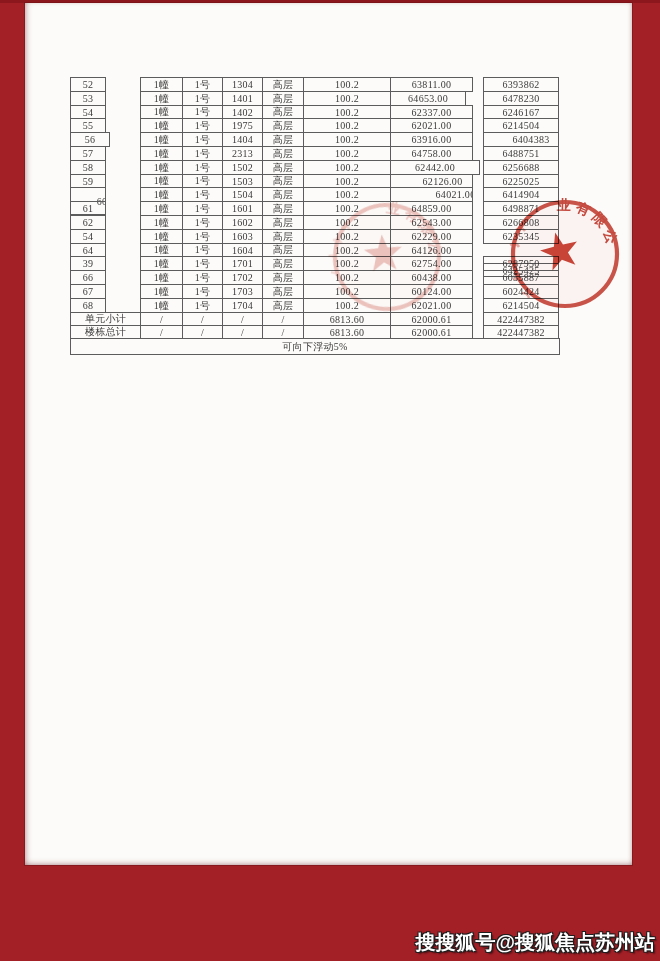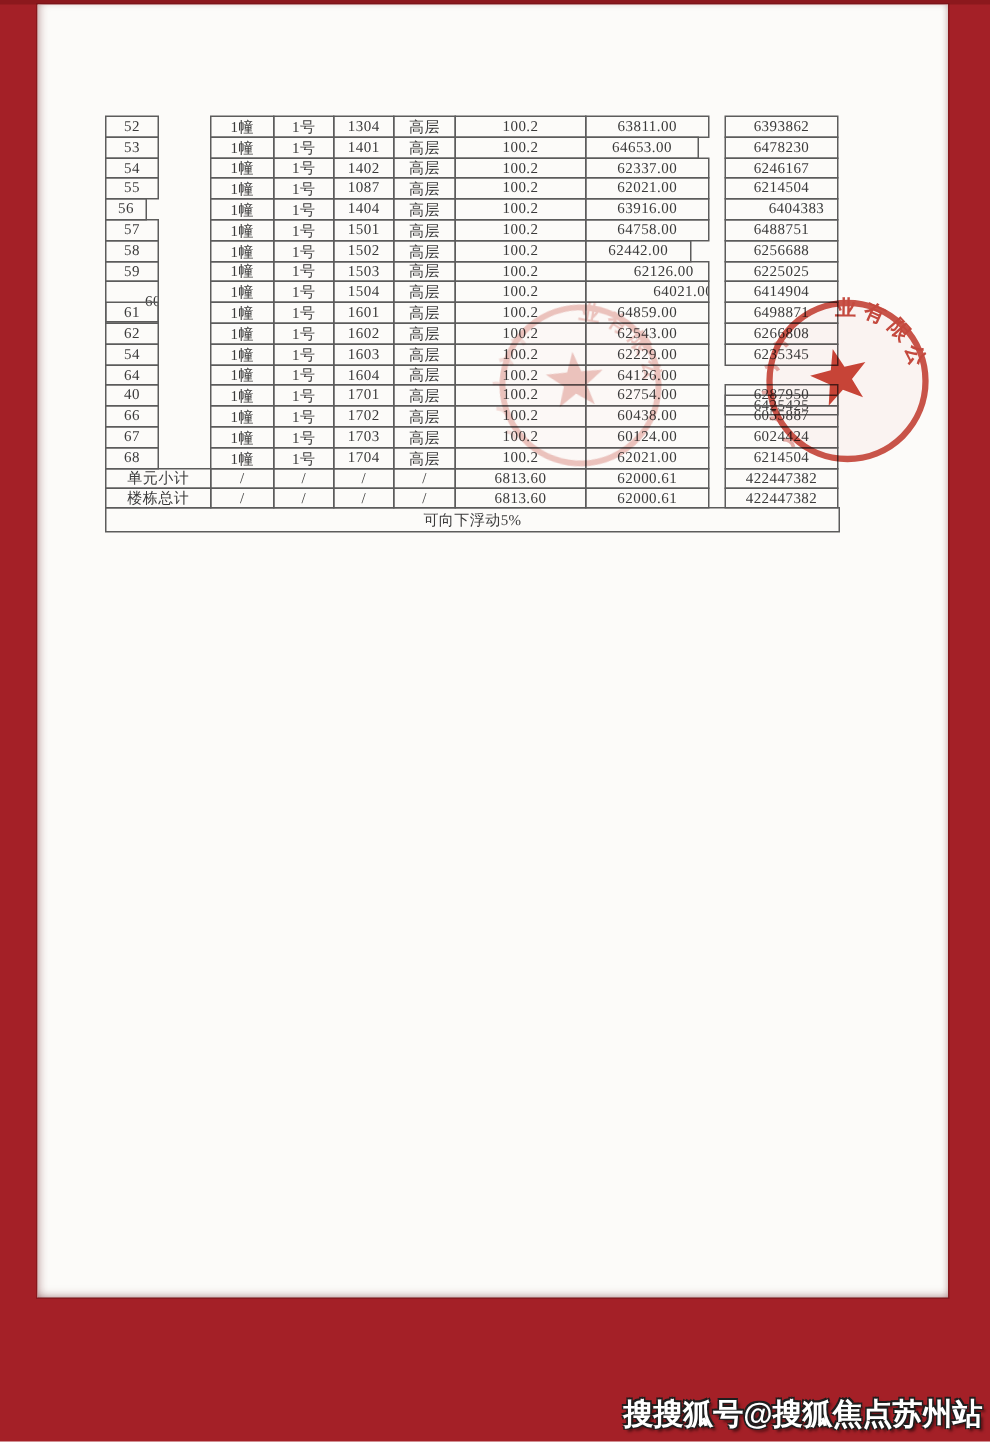--- a/index.html
+++ b/index.html
@@ -70,48 +70,48 @@
       <div class="cell" style="left: 115px; top: 102px; width: 43px; height: 14px;">1幢</div>
       <div class="cell" style="left: 157px; top: 102px; width: 41px; height: 14px;">1号</div>
       <div class="cell" style="left: 197px; top: 102px; width: 41px; height: 14px;">1402</div>
       <div class="cell" style="left: 237px; top: 102px; width: 42px; height: 14px;">高层</div>
       <div class="cell" style="left: 278px; top: 102px; width: 88px; height: 14px;">100.2</div>
       <div class="cell" style="left: 365px; top: 102px; width: 83px; height: 14px;">62337.00</div>
       <div class="cell" style="left: 458px; top: 102px; width: 76px; height: 14px;">6246167</div>
       <div class="cell" style="left: 45px; top: 115px; width: 36px; height: 15px;">55</div>
       <div class="cell" style="left: 115px; top: 115px; width: 43px; height: 15px;">1幢</div>
       <div class="cell" style="left: 157px; top: 115px; width: 41px; height: 15px;">1号</div>
-      <div class="cell" style="left: 197px; top: 115px; width: 41px; height: 15px;">1087</div>
+      <div class="cell" style="left: 197px; top: 115px; width: 41px; height: 15px;">1975</div>
       <div class="cell" style="left: 237px; top: 115px; width: 42px; height: 15px;">高层</div>
       <div class="cell" style="left: 278px; top: 115px; width: 88px; height: 15px;">100.2</div>
       <div class="cell" style="left: 365px; top: 115px; width: 83px; height: 15px;">62021.00</div>
       <div class="cell" style="left: 458px; top: 115px; width: 76px; height: 15px;">6214504</div>
-      <div class="cell" style="left: 45px; top: 129px; width: 28px; height: 15px;">56</div>
+      <div class="cell" style="left: 45px; top: 129px; width: 40px; height: 15px;">56</div>
       <div class="cell" style="left: 115px; top: 129px; width: 43px; height: 15px;">1幢</div>
       <div class="cell" style="left: 157px; top: 129px; width: 41px; height: 15px;">1号</div>
       <div class="cell" style="left: 197px; top: 129px; width: 41px; height: 15px;">1404</div>
       <div class="cell" style="left: 237px; top: 129px; width: 42px; height: 15px;">高层</div>
       <div class="cell" style="left: 278px; top: 129px; width: 88px; height: 15px;">100.2</div>
       <div class="cell" style="left: 365px; top: 129px; width: 83px; height: 15px;">63916.00</div>
       <div class="cell" style="left: 458px; top: 129px; width: 76px; height: 15px; padding-left: 20px;">6404383</div>
       <div class="cell" style="left: 45px; top: 143px; width: 36px; height: 15px;">57</div>
       <div class="cell" style="left: 115px; top: 143px; width: 43px; height: 15px;">1幢</div>
       <div class="cell" style="left: 157px; top: 143px; width: 41px; height: 15px;">1号</div>
-      <div class="cell" style="left: 197px; top: 143px; width: 41px; height: 15px;">1501</div>
+      <div class="cell" style="left: 197px; top: 143px; width: 41px; height: 15px;">2313</div>
       <div class="cell" style="left: 237px; top: 143px; width: 42px; height: 15px;">高层</div>
       <div class="cell" style="left: 278px; top: 143px; width: 88px; height: 15px;">100.2</div>
       <div class="cell" style="left: 365px; top: 143px; width: 83px; height: 15px;">64758.00</div>
       <div class="cell" style="left: 458px; top: 143px; width: 76px; height: 15px;">6488751</div>
       <div class="cell" style="left: 45px; top: 157px; width: 36px; height: 15px;">58</div>
       <div class="cell" style="left: 115px; top: 157px; width: 43px; height: 15px;">1幢</div>
       <div class="cell" style="left: 157px; top: 157px; width: 41px; height: 15px;">1号</div>
       <div class="cell" style="left: 197px; top: 157px; width: 41px; height: 15px;">1502</div>
       <div class="cell" style="left: 237px; top: 157px; width: 42px; height: 15px;">高层</div>
       <div class="cell" style="left: 278px; top: 157px; width: 88px; height: 15px;">100.2</div>
-      <div class="cell" style="left: 365px; top: 157px; width: 71px; height: 15px;">62442.00</div>
+      <div class="cell" style="left: 365px; top: 157px; width: 90px; height: 15px;">62442.00</div>
       <div class="cell" style="left: 458px; top: 157px; width: 76px; height: 15px;">6256688</div>
       <div class="cell" style="left: 45px; top: 171px; width: 36px; height: 14px;">59</div>
       <div class="cell" style="left: 115px; top: 171px; width: 43px; height: 14px;">1幢</div>
       <div class="cell" style="left: 157px; top: 171px; width: 41px; height: 14px;">1号</div>
       <div class="cell" style="left: 197px; top: 171px; width: 41px; height: 14px;">1503</div>
       <div class="cell" style="left: 237px; top: 171px; width: 42px; height: 14px;">高层</div>
       <div class="cell" style="left: 278px; top: 171px; width: 88px; height: 14px;">100.2</div>
       <div class="cell" style="left: 365px; top: 171px; width: 83px; height: 14px; padding-left: 22px;">62126.00</div>
       <div class="cell" style="left: 458px; top: 171px; width: 76px; height: 14px;">6225025</div>
       <div class="cell" style="left: 45px; top: 184px; width: 36px; height: 28px; padding-left: 28px;">60</div>
@@ -147,21 +147,21 @@
       <div class="cell" style="left: 365px; top: 226px; width: 83px; height: 15px;">62229.00</div>
       <div class="cell" style="left: 458px; top: 226px; width: 76px; height: 15px;">6235345</div>
       <div class="cell" style="left: 45px; top: 240px; width: 36px; height: 14px;">64</div>
       <div class="cell" style="left: 115px; top: 240px; width: 43px; height: 14px;">1幢</div>
       <div class="cell" style="left: 157px; top: 240px; width: 41px; height: 14px;">1号</div>
       <div class="cell" style="left: 197px; top: 240px; width: 41px; height: 14px;">1604</div>
       <div class="cell" style="left: 237px; top: 240px; width: 42px; height: 14px;">高层</div>
       <div class="cell" style="left: 278px; top: 240px; width: 88px; height: 14px;">100.2</div>
       <div class="cell" style="left: 365px; top: 240px; width: 83px; height: 14px;">64126.00</div>
       <div class="cell" style="left: 458px; top: 240px; width: 76px; height: 14px; margin-top: 20px;">6425425</div>
-      <div class="cell" style="left: 45px; top: 253px; width: 36px; height: 15px;">40</div>
+      <div class="cell" style="left: 45px; top: 253px; width: 36px; height: 15px;">39</div>
       <div class="cell" style="left: 115px; top: 253px; width: 43px; height: 15px;">1幢</div>
       <div class="cell" style="left: 157px; top: 253px; width: 41px; height: 15px;">1号</div>
       <div class="cell" style="left: 197px; top: 253px; width: 41px; height: 15px;">1701</div>
       <div class="cell" style="left: 237px; top: 253px; width: 42px; height: 15px;">高层</div>
       <div class="cell" style="left: 278px; top: 253px; width: 88px; height: 15px;">100.2</div>
       <div class="cell" style="left: 365px; top: 253px; width: 83px; height: 15px;">62754.00</div>
       <div class="cell" style="left: 458px; top: 253px; width: 76px; height: 15px;">6287950</div>
       <div class="cell" style="left: 45px; top: 267px; width: 36px; height: 15px;">66</div>
       <div class="cell" style="left: 115px; top: 267px; width: 43px; height: 15px;">1幢</div>
       <div class="cell" style="left: 157px; top: 267px; width: 41px; height: 15px;">1号</div>

